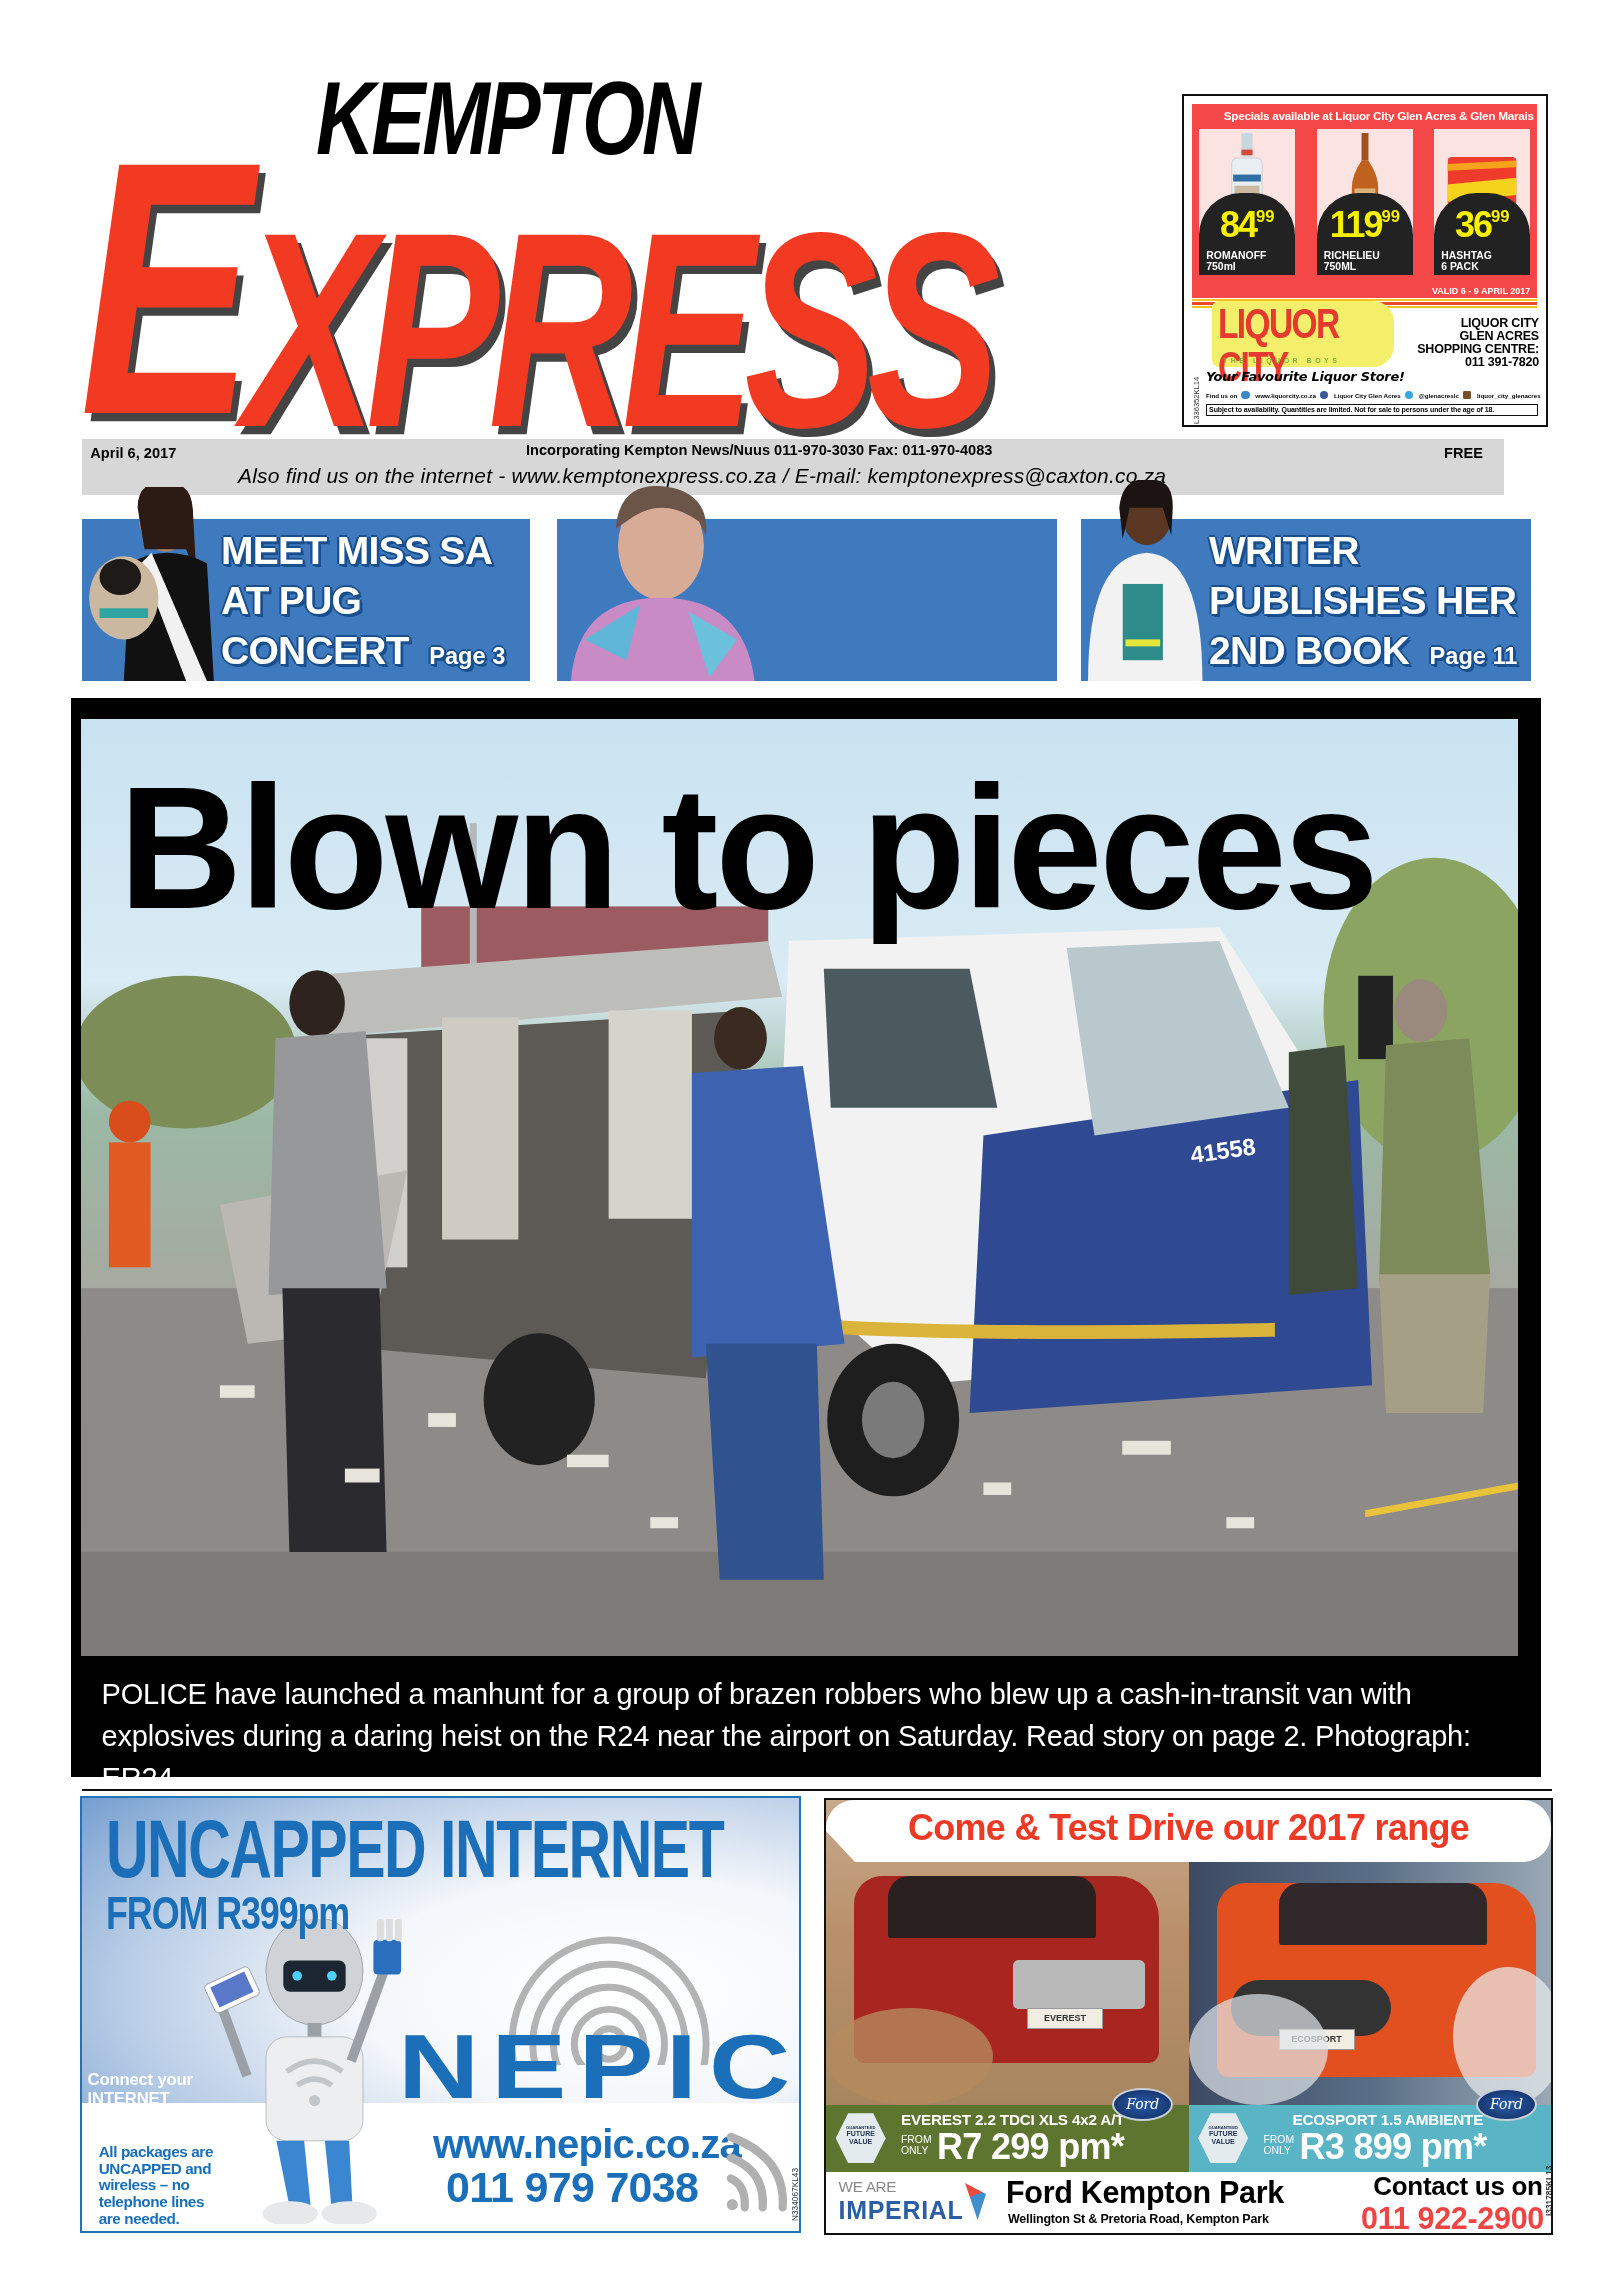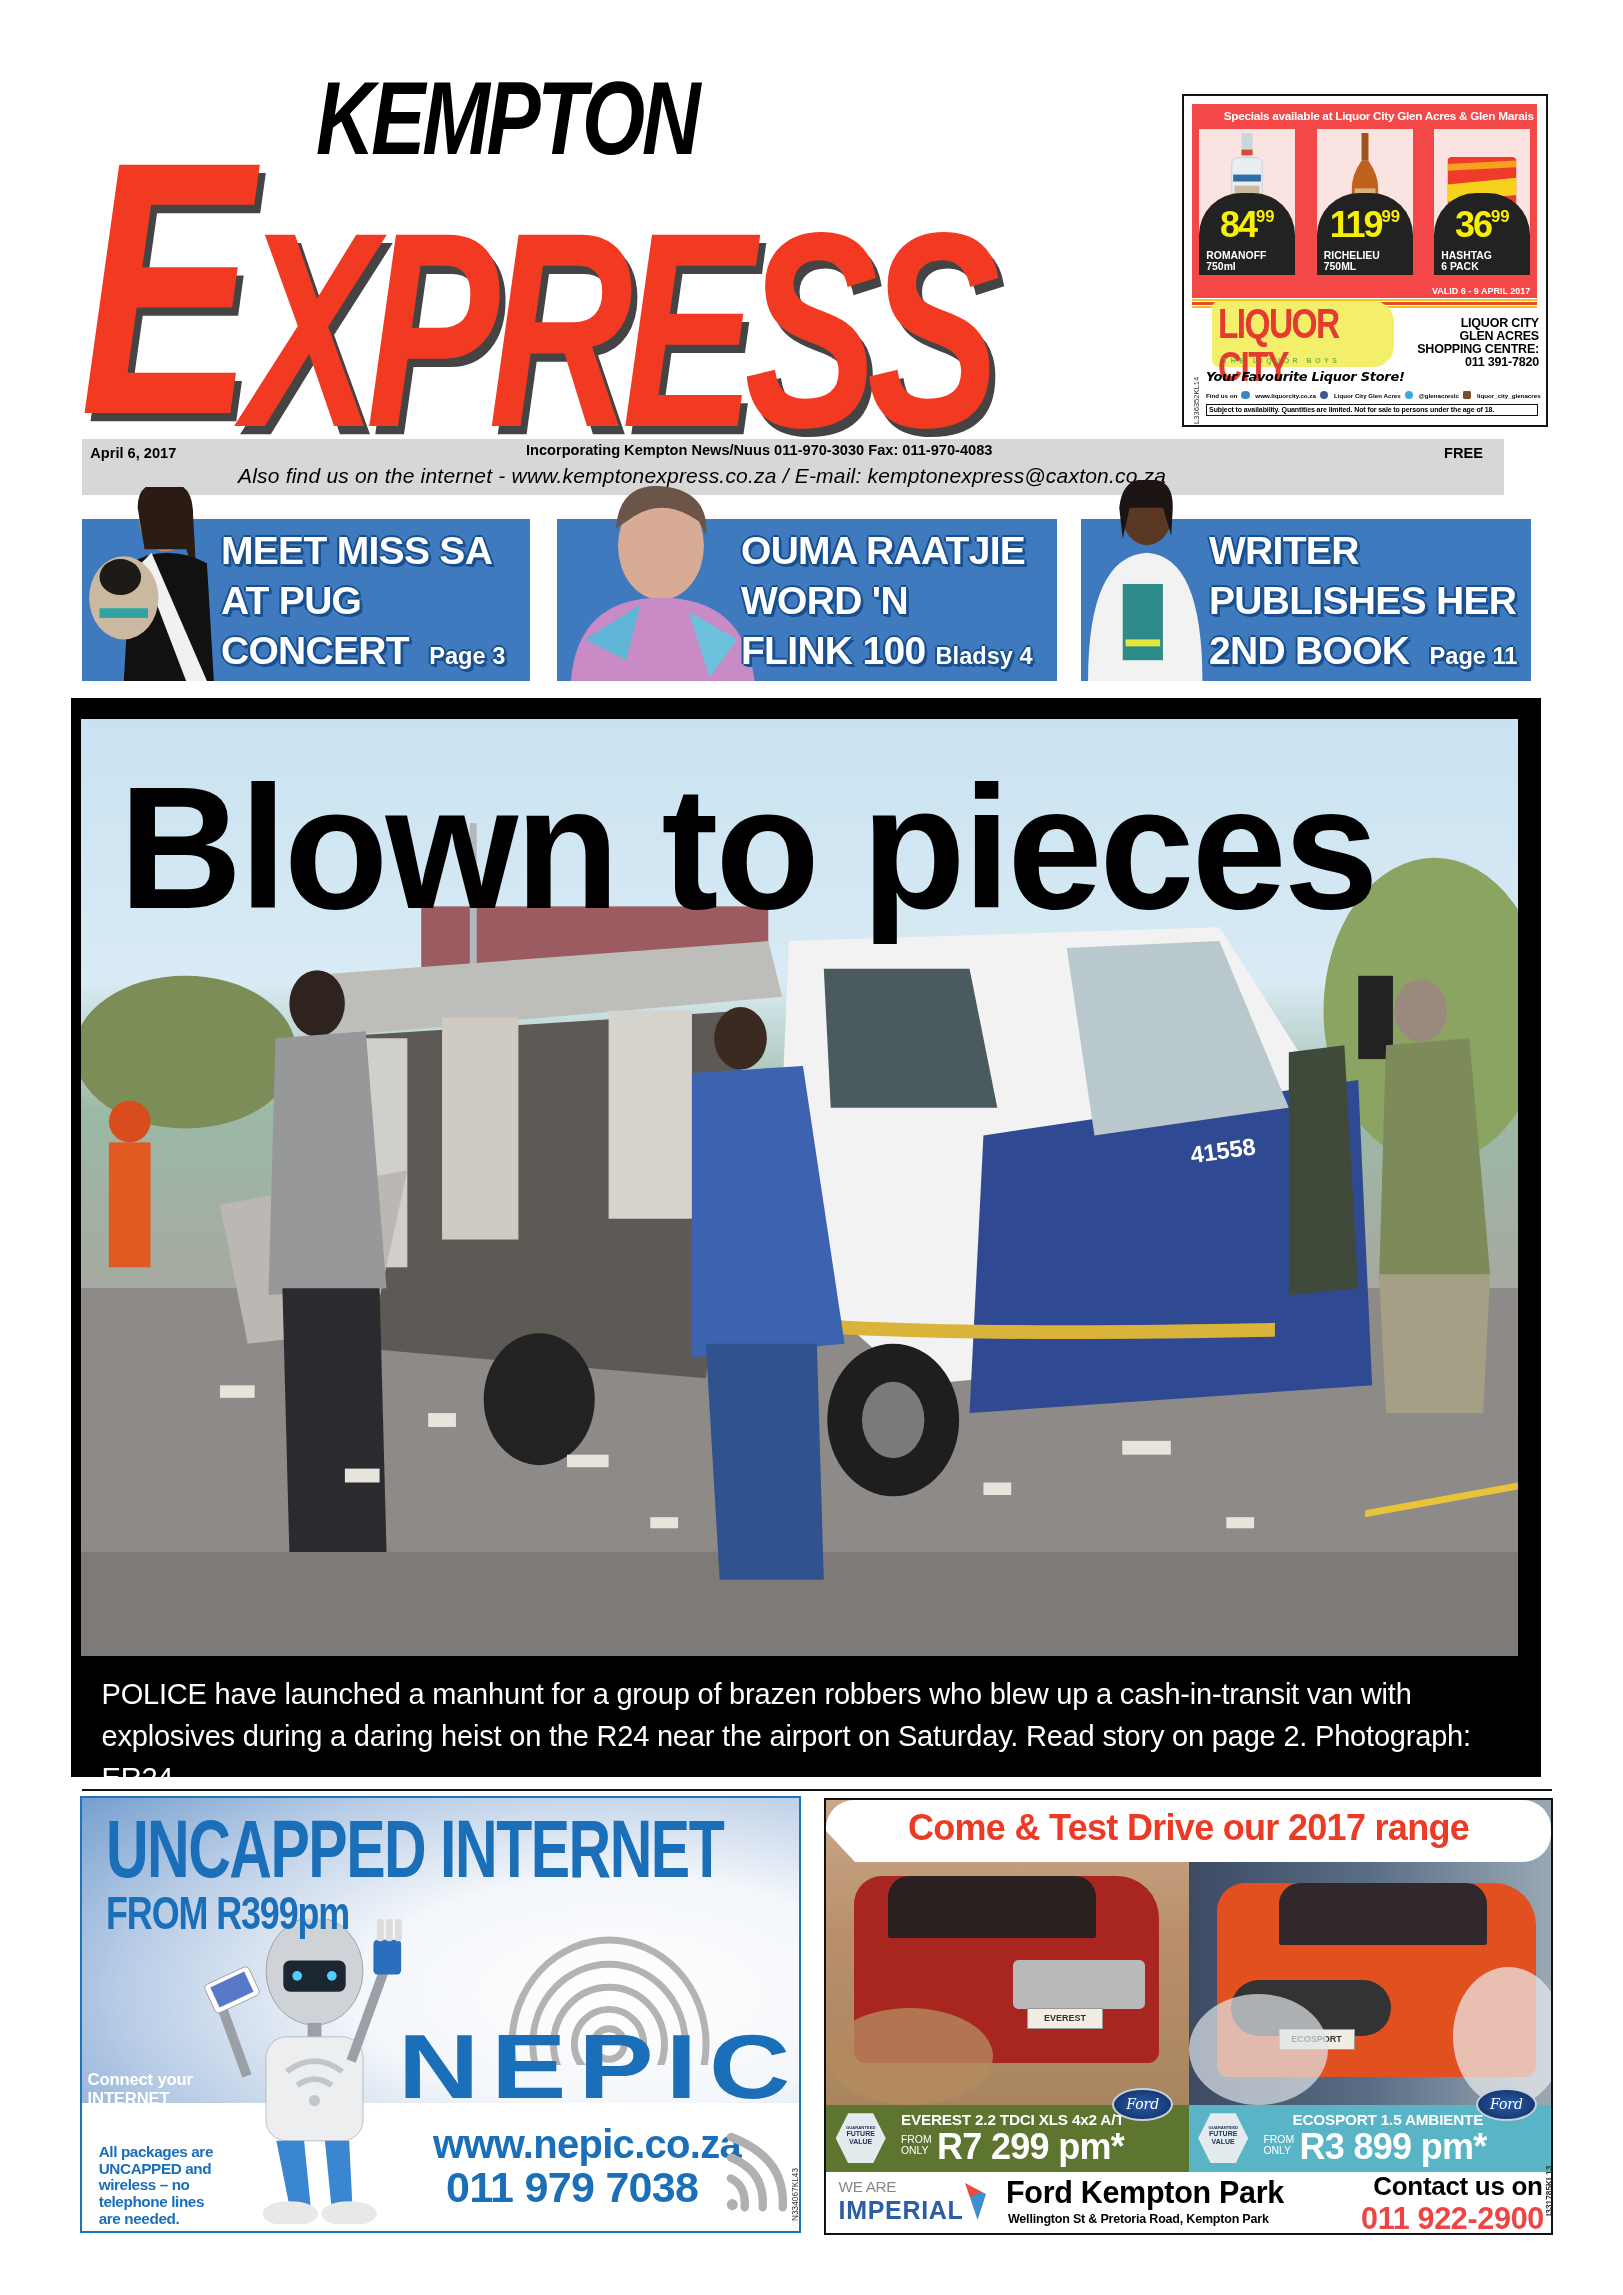--- a/index.html
+++ b/index.html
@@ -228,25 +228,20 @@
 </div>
 
 <div class="teaser teaser-2">
   <svg class="photo" style="left:0; bottom:0" width="201" height="201" viewBox="0 0 290 290">
     <ellipse cx="150" cy="95" rx="62" ry="78" fill="#d7ab96"></ellipse>
     <path d="M85 70 Q90 0 160 10 Q220 20 215 80 L205 60 Q150 20 100 60 Z" fill="#6a5548"></path>
     <path d="M20 290 Q30 170 150 170 Q270 170 285 290 Z" fill="#c98bc6"></path>
     <path d="M40 230 L120 180 L100 260 Z" fill="#5fb6d6"></path>
       <path d="M190 190 L260 230 L220 285 Z" fill="#6bc0db"></path>
   </svg>
-  <div class="headline" style="left:184px; top:7px">
-    <div>OUMA RAATJIE</div>
-    <div>WORD 'N</div>
-    <div><span>FLINK 100</span>&nbsp;<span class="pg">Bladsy 4</span></div>
-  </div>
 </div>
 
 <div class="teaser teaser-3">
   <svg class="photo" style="left:0; bottom:0" width="125" height="201" viewBox="0 0 180 290">
     <ellipse cx="95" cy="50" rx="36" ry="44" fill="#5a3824"></ellipse>
     <path d="M55 40 Q60 -5 95 0 Q135 -5 132 45 L130 80 L118 40 L70 40 L60 85 Z" fill="#1b1412"></path>
     <path d="M10 290 Q10 110 95 105 Q175 110 175 290 Z" fill="#f2f2f2"></path>
     <rect x="60" y="150" width="58" height="110" fill="#2d8b8a"></rect>
       <rect x="64" y="230" width="50" height="10" fill="#e6e63a"></rect>
   </svg>

